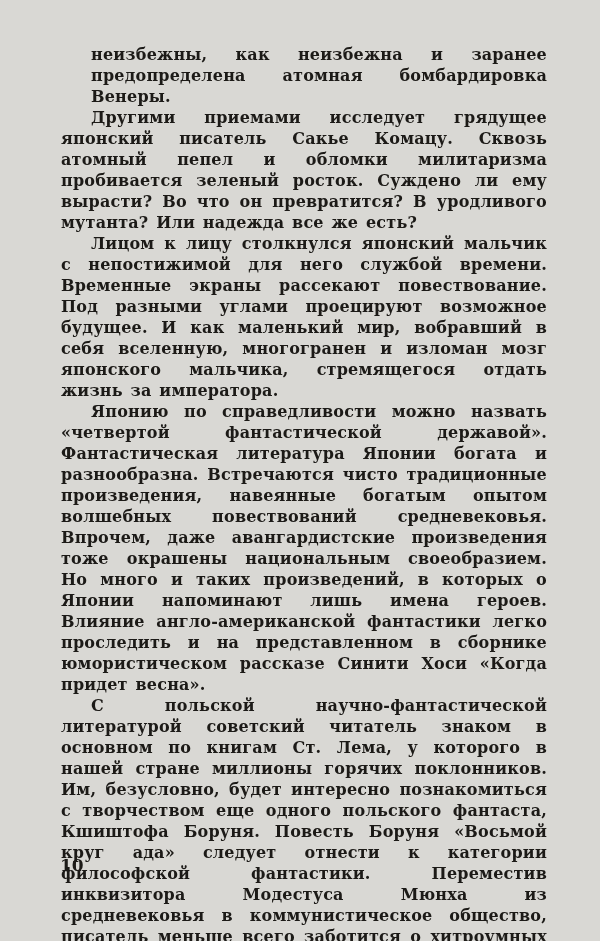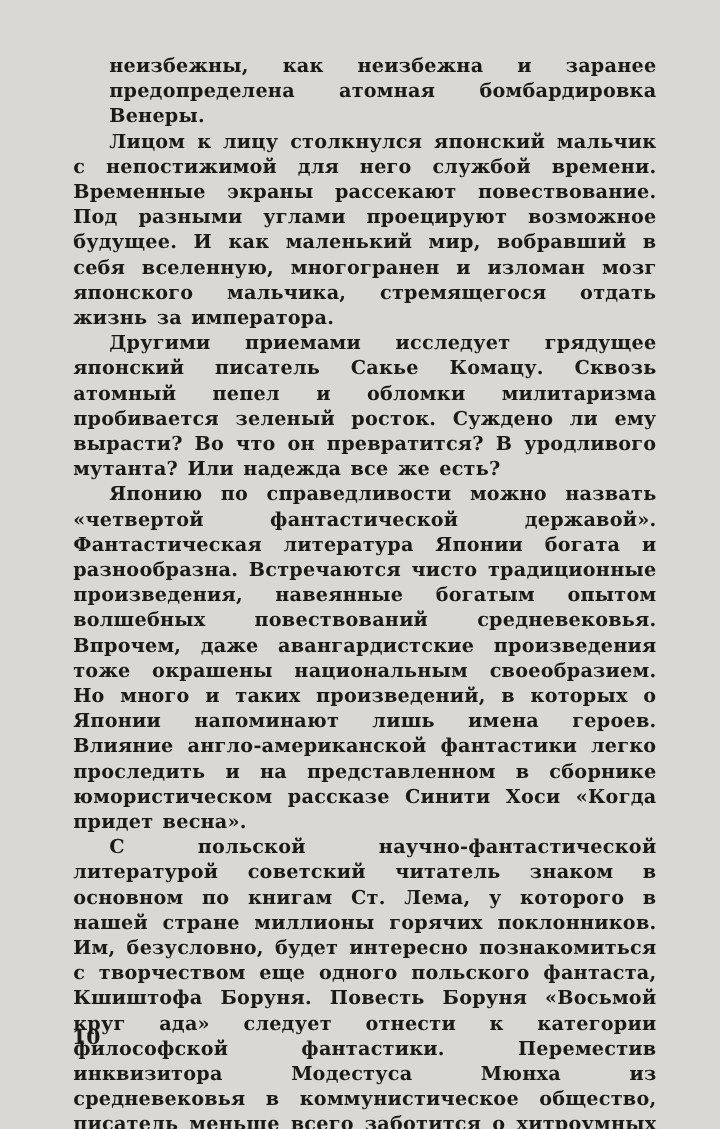--- a/index.html
+++ b/index.html
@@ -44,19 +44,19 @@
     font-weight: 700;
     color: #1c1a17;
     font-family: "DejaVu Serif", serif;
   }
 </style>
 </head>
 <body>
 
 <div class="scan-page">
   <p class="no-indent">неизбежны, как неизбежна и заранее предопределена атомная бомбардировка Венеры.</p>
+  <p>Другими приемами исследует грядущее японский писатель Сакье Комацу. Сквозь атомный пепел и обломки милитаризма пробивается зеленый росток. Суждено ли ему вырасти? Во что он превратится? В уродливого мутанта? Или надежда все же есть?</p>
   <p>Лицом к лицу столкнулся японский мальчик с непостижимой для него службой времени. Временные экраны рассекают повествование. Под разными углами проецируют возможное будущее. И как маленький мир, вобравший в себя вселенную, многогранен и изломан мозг японского мальчика, стремящегося отдать жизнь за императора.</p>
-  <p>Другими приемами исследует грядущее японский писатель Сакье Комацу. Сквозь атомный пепел и обломки милитаризма пробивается зеленый росток. Суждено ли ему вырасти? Во что он превратится? В уродливого мутанта? Или надежда все же есть?</p>
   <p>Японию по справедливости можно назвать «четвертой фантастической державой». Фантастическая литература Японии богата и разнообразна. Встречаются чисто традиционные произведения, навеянные богатым опытом волшебных повествований средневековья. Впрочем, даже авангардистские произведения тоже окрашены национальным своеобразием. Но много и таких произведений, в которых о Японии напоминают лишь имена героев. Влияние англо-американской фантастики легко проследить и на представленном в сборнике юмористическом рассказе Синити Хоси «Когда придет весна».</p>
   <p>С польской научно-фантастической литературой советский читатель знаком в основном по книгам Ст. Лема, у которого в нашей стране миллионы горячих поклонников. Им, безусловно, будет интересно познакомиться с творчеством еще одного польского фантаста, Кшиштофа Боруня. Повесть Боруня «Восьмой круг ада» следует отнести к категории философской фантастики. Переместив инквизитора Модестуса Мюнха из средневековья в коммунистическое общество, писатель меньше всего заботится о хитроумных поворотах сюжета, о внешней занимательности. Он нарочито отвергает путь научного детектива, ставя читателя перед свершившимся фактом на первых же страницах. Этим он как будто предупреждает, что разговор пойдет об очень серьезных проблемах человеческой морали. Это</p>
 </div>
 
 <div class="page-number">10</div>
 
 </body></html>

